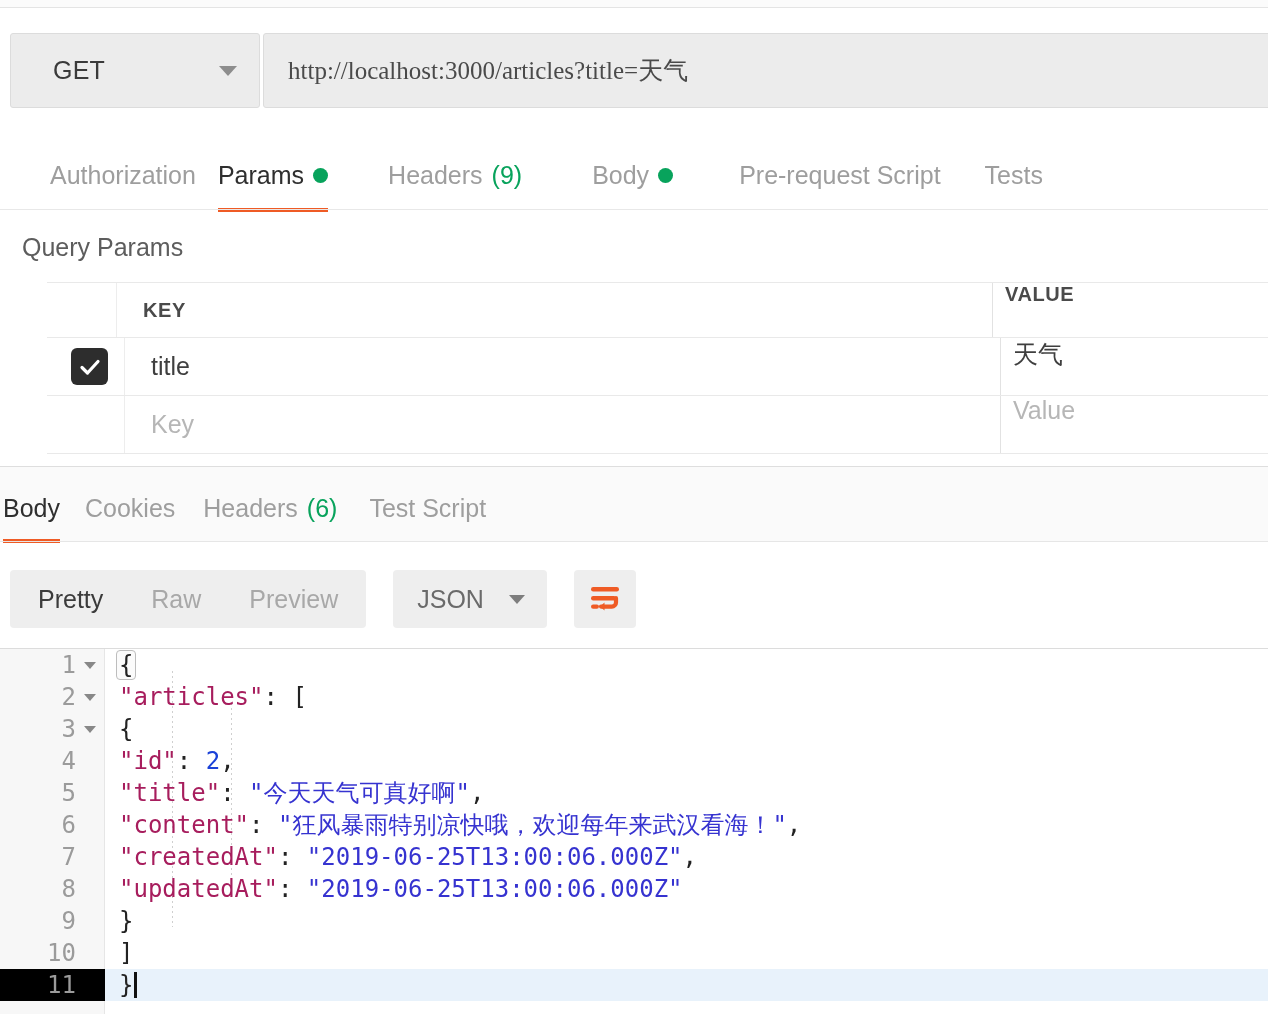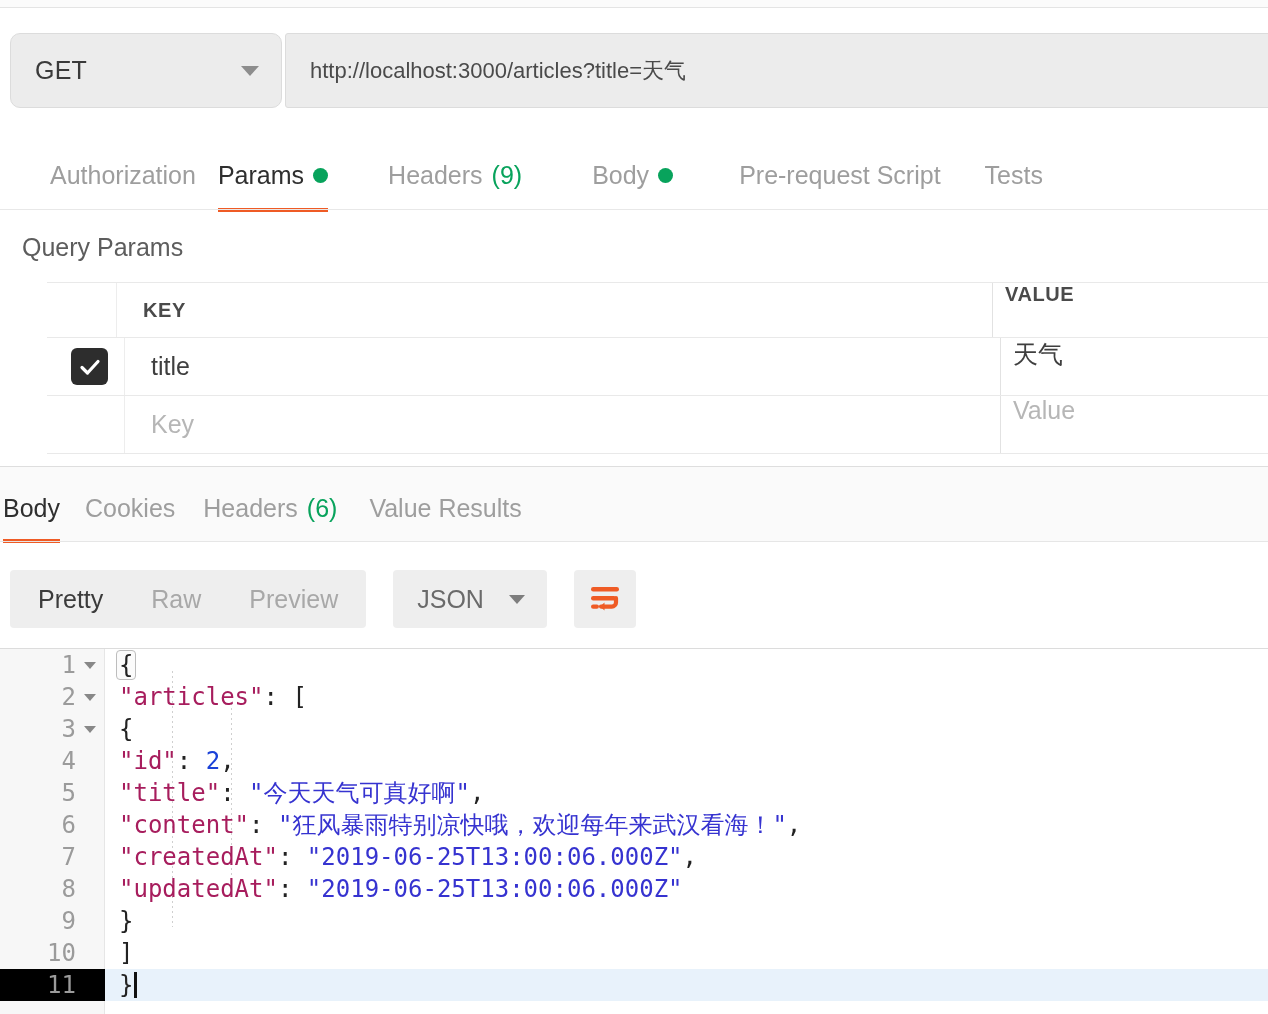--- a/index.html
+++ b/index.html
@@ -14,34 +14,34 @@
   
   .top-strip { position:absolute; left:0; top:0; width:1268px; height:8px; background:#fbfbfb; }
   .top-strip-line { position:absolute; left:0; top:7px; width:1268px; height:1px; background:#e4e4e4; }
 
   
   .url-row {
     position:absolute; left:10px; top:33px; width:1275px; height:75px;
     display:flex; align-items:stretch;
   }
   .method-box {
-    width:272px; background:#ececec; border:1px solid #dcdcdc; border-radius:10px;
+    width:250px; background:#ececec; border:1px solid #dcdcdc; border-radius:3px;
     display:flex; align-items:center; justify-content:space-between;
-    padding:0 22px 0 24px; position:relative;
+    padding:0 22px 0 42px; position:relative;
   }
   .method-label { font-size:25px; color:#3a3a3a; letter-spacing:.2px; }
   .caret-down {
     width:0; height:0; border-left:9px solid transparent; border-right:9px solid transparent;
     border-top:10px solid #8d8d8d;
   }
   .url-input-box {
     flex:1; margin-left:3px; background:#ececec; border:1px solid #dcdcdc; border-radius:3px;
     display:flex; align-items:center; padding-left:24px;
   }
-  .url-text { font-size:22px; color:#4a4a4a; white-space:nowrap; }
+  .url-text { font-size:25px; color:#4a4a4a; white-space:nowrap;font-family:Liberation Serif, serif; }
 
   
   .req-tabs {
     position:absolute; left:0; top:140px; width:1268px; height:70px;
     display:flex; align-items:center; background:#fff;
   }
   .req-tabs-underline { position:absolute; left:0; top:209px; width:1268px; height:1px; background:#e8e8e8; }
   .tab {
     position:relative; height:70px; display:flex; align-items:center; gap:9px;
     padding:0 0; font-size:25px; color:#9e9e9e; white-space:nowrap; cursor:pointer;
@@ -229,21 +229,21 @@
     <span>Body</span>
   </div>
   <div class="rtab" style="margin-left:25px;">
     <span>Cookies</span>
   </div>
   <div class="rtab" style="margin-left:28px;">
     <span>Headers</span>
     <span class="tab-count">(6)</span>
   </div>
   <div class="rtab" style="margin-left:32px;">
-    <span>Value Results</span>
+    <span>Test Script</span>
   </div>
 </div>
 <div class="resp-tabs-underline"></div>
 
 <div class="fmt-bar">
   <div class="seg-group">
     <div class="seg active">
       <span>Pretty</span>
     </div>
     <div class="seg">

